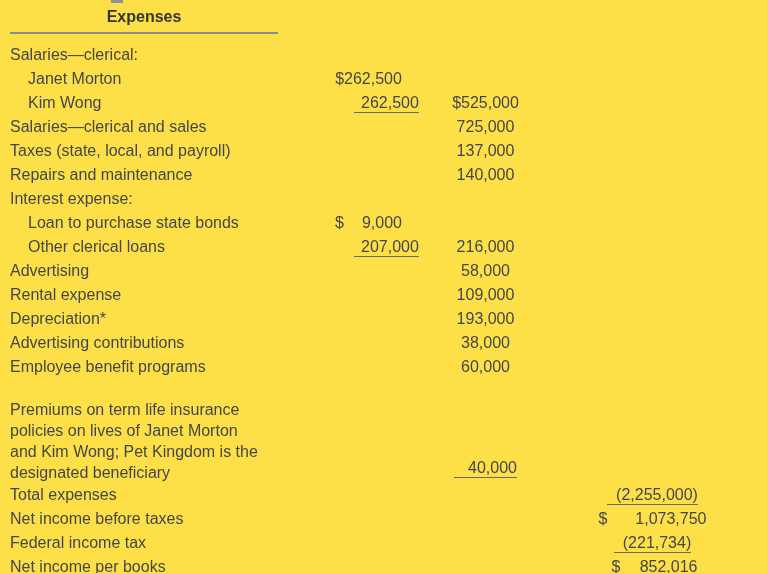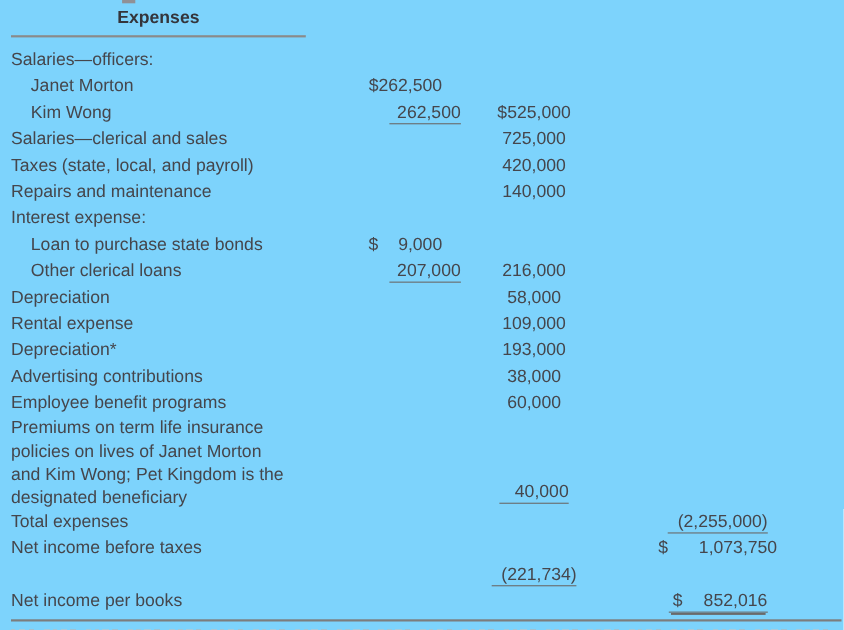--- a/index.html
+++ b/index.html
@@ -1,19 +1,19 @@
 <!DOCTYPE html>
 <html><head>
 <meta charset="utf-8">
 <style>
   html,body{margin:0;padding:0;background:#ffffff;}
   .page{
     position:relative;
     width:767px;height:573px;
-    background:#7dd3fc;
+    background:#fde047;
     overflow:hidden;
     font-family:"Liberation Sans", sans-serif;
     font-size:16px;
     color:#45464c;
   }
   .doc{position:absolute;left:10px;top:4px;width:731px;}
 
   
   .hdr{
     width:268px;text-align:center;font-weight:700;color:#34353b;
@@ -28,21 +28,21 @@
     grid-template-columns:320px 77px 157px 177px;
     line-height:24px;
   }
   .cell{min-height:24px;}
   .label{padding-right:4px;}
   .label.indent{padding-left:18px;}
   .c2,.c3,.c4{text-align:center;}
 
   
   .row.para{align-items:end;line-height:21px;}
-  .row.para .label{padding-left:18px;text-indent:-18px;}
+  .row.para .label{padding-left:18px;text-indent:-18px;margin-top:20px;}
   .row.para .label div{line-height:21px;}
   .row.para .c3{padding-bottom:2px;line-height:21px;}
 
   
   .u{display:inline-block;line-height:19px;border-bottom:1.6px solid #6a6a6a;}
   .c2u{padding-left:7px;margin-left:24px;}
   .c3u{padding-left:14px;}
   .c4u{padding-left:9px;}
   .u.double{padding-left:4px;box-shadow:0 4px 0 -2px #6a6a6a;}
 
@@ -69,21 +69,21 @@
 </style>
 </head>
 <body>
 
 <div class="page">
   <div class="top-crop"></div>
   <div class="doc">
     <div class="hdr">Expenses</div>
     <div>
         <div class="row">
-          <div class="cell label">Salaries—officers:</div>
+          <div class="cell label">Salaries—clerical:</div>
           <div class="cell c2"></div>
           <div class="cell c3"></div>
           <div class="cell c4"></div>
         </div>
         <div class="row">
           <div class="cell label indent">Janet Morton</div>
           <div class="cell c2"><span>$262,500</span></div>
           <div class="cell c3"></div>
           <div class="cell c4"></div>
         </div>
@@ -95,21 +95,21 @@
         </div>
         <div class="row">
           <div class="cell label">Salaries—clerical and sales</div>
           <div class="cell c2"></div>
           <div class="cell c3"><span>725,000</span></div>
           <div class="cell c4"></div>
         </div>
         <div class="row">
           <div class="cell label">Taxes (state, local, and payroll)</div>
           <div class="cell c2"></div>
-          <div class="cell c3"><span>420,000</span></div>
+          <div class="cell c3"><span>137,000</span></div>
           <div class="cell c4"></div>
         </div>
         <div class="row">
           <div class="cell label">Repairs and maintenance</div>
           <div class="cell c2"></div>
           <div class="cell c3"><span>140,000</span></div>
           <div class="cell c4"></div>
         </div>
         <div class="row">
           <div class="cell label">Interest expense:</div>
@@ -126,21 +126,21 @@
           <div class="cell c3"></div>
           <div class="cell c4"></div>
         </div>
         <div class="row">
           <div class="cell label indent">Other clerical loans</div>
           <div class="cell c2"><span class="u c2u"><span>207,000</span></span></div>
           <div class="cell c3"><span>216,000</span></div>
           <div class="cell c4"></div>
         </div>
         <div class="row">
-          <div class="cell label">Depreciation</div>
+          <div class="cell label">Advertising</div>
           <div class="cell c2"></div>
           <div class="cell c3"><span>58,000</span></div>
           <div class="cell c4"></div>
         </div>
         <div class="row">
           <div class="cell label">Rental expense</div>
           <div class="cell c2"></div>
           <div class="cell c3"><span>109,000</span></div>
           <div class="cell c4"></div>
         </div>
@@ -182,20 +182,21 @@
         <div class="row">
           <div class="cell label">Net income before taxes</div>
           <div class="cell c2"></div>
           <div class="cell c3"></div>
           <div class="cell c4"><span class="money c4m">
               <span>$</span>
               <span>1,073,750</span>
             </span></div>
         </div>
         <div class="row">
+          <div class="cell label">Federal income tax</div>
           <div class="cell c2"></div>
           <div class="cell c3"></div>
           <div class="cell c4"><span class="u c4u"><span>(221,734)</span></span></div>
         </div>
         <div class="row">
           <div class="cell label">Net income per books</div>
           <div class="cell c2"></div>
           <div class="cell c3"></div>
           <div class="cell c4"><span class="u c4u double"><span class="money c4m dbl">
                 <span>$</span>

